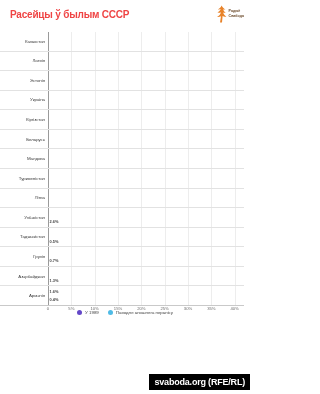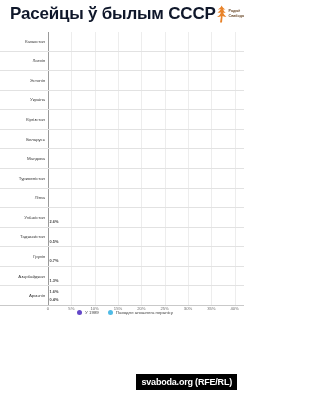--- a/index.html
+++ b/index.html
@@ -11,21 +11,21 @@
     -webkit-font-smoothing:antialiased;
   }
   .infographic{position:relative;width:250px;height:394px;background:#fff;}
 
   
   .header{
     position:relative;height:28px;background:#ffffff;
     display:flex;align-items:center;
   }
   .header-title{
-    margin-left:10px;font-size:17px;font-weight:bold;color:#0f172a;
+    margin-left:10px;font-size:10px;font-weight:bold;color:#ef4444;
     letter-spacing:-0.2px;white-space:nowrap;
   }
   .logo{
     position:absolute;right:6px;top:5px;
     display:flex;align-items:center;gap:2px;
   }
   .logo-flame{width:12px;height:18px;display:block;}
   .logo-text{
     font-size:3.6px;line-height:4.6px;color:#6b4a2a;font-weight:bold;
     white-space:nowrap;
@@ -108,21 +108,21 @@
     display:flex;align-items:center;justify-content:center;gap:9px;
   }
   .legend-item{display:flex;align-items:center;gap:3px;}
   .legend-dot{width:5px;height:5px;border-radius:50%;display:block;}
   .legend-dot.past{background:#6347c8;}
   .legend-dot.now{background:#4fbbe6;}
   .legend-text{font-size:4.4px;color:#444;white-space:nowrap;}
 
   
   .watermark{
-    position:absolute;right:13px;bottom:4px;
+    position:absolute;right:0;bottom:4px;
     background:#000;color:#fff;
     font-size:9px;font-weight:bold;
     padding:3px 5px;white-space:nowrap;letter-spacing:-0.2px;margin-left:8px;
   }
 </style>
 </head>
 <body>
 
 <div class="infographic">
 

